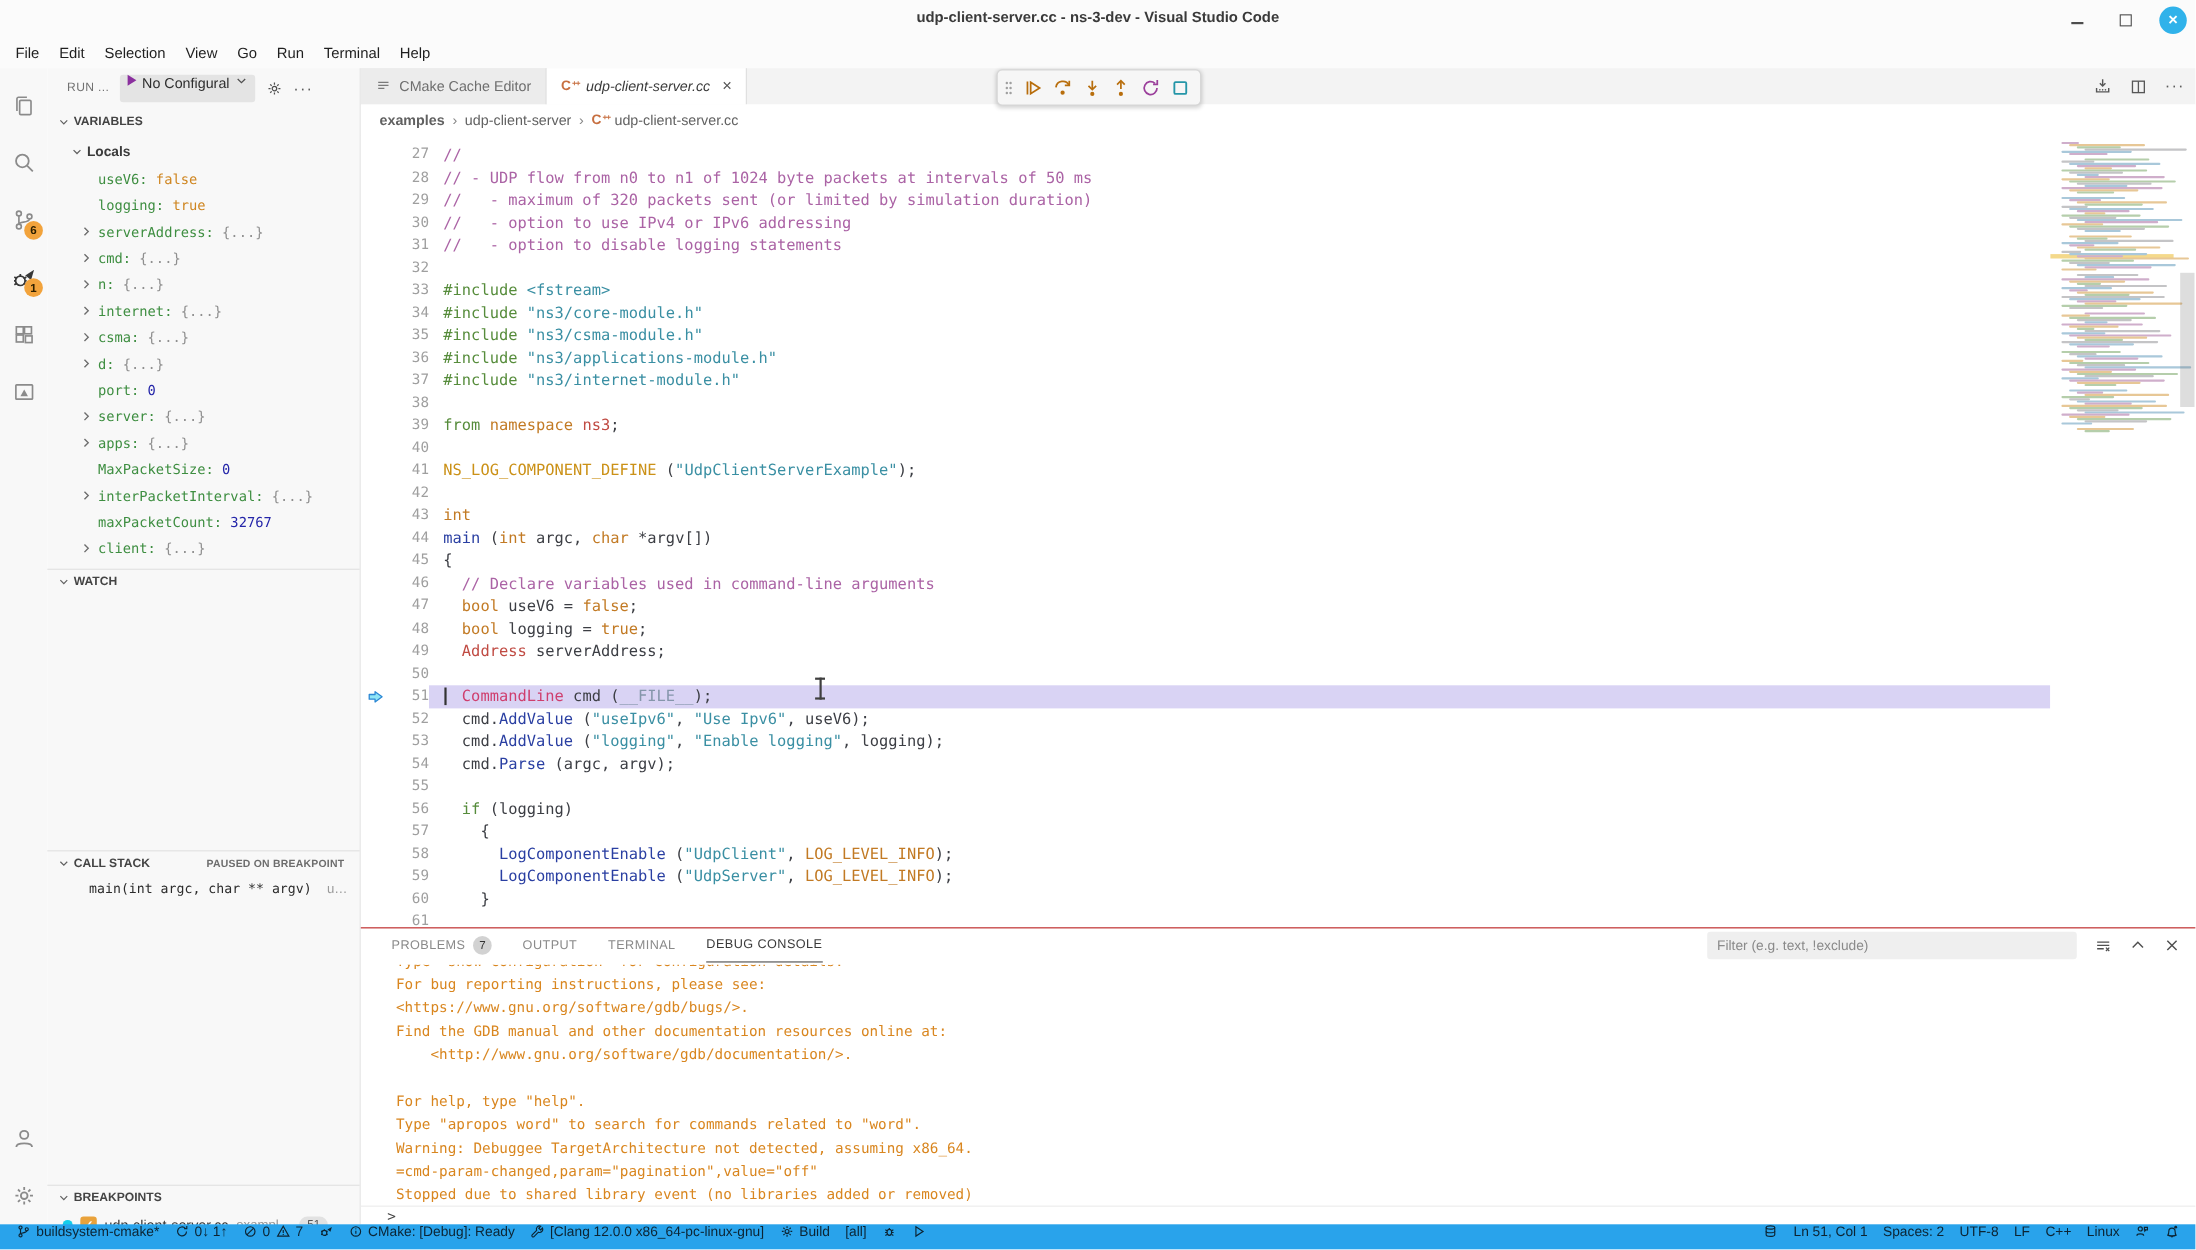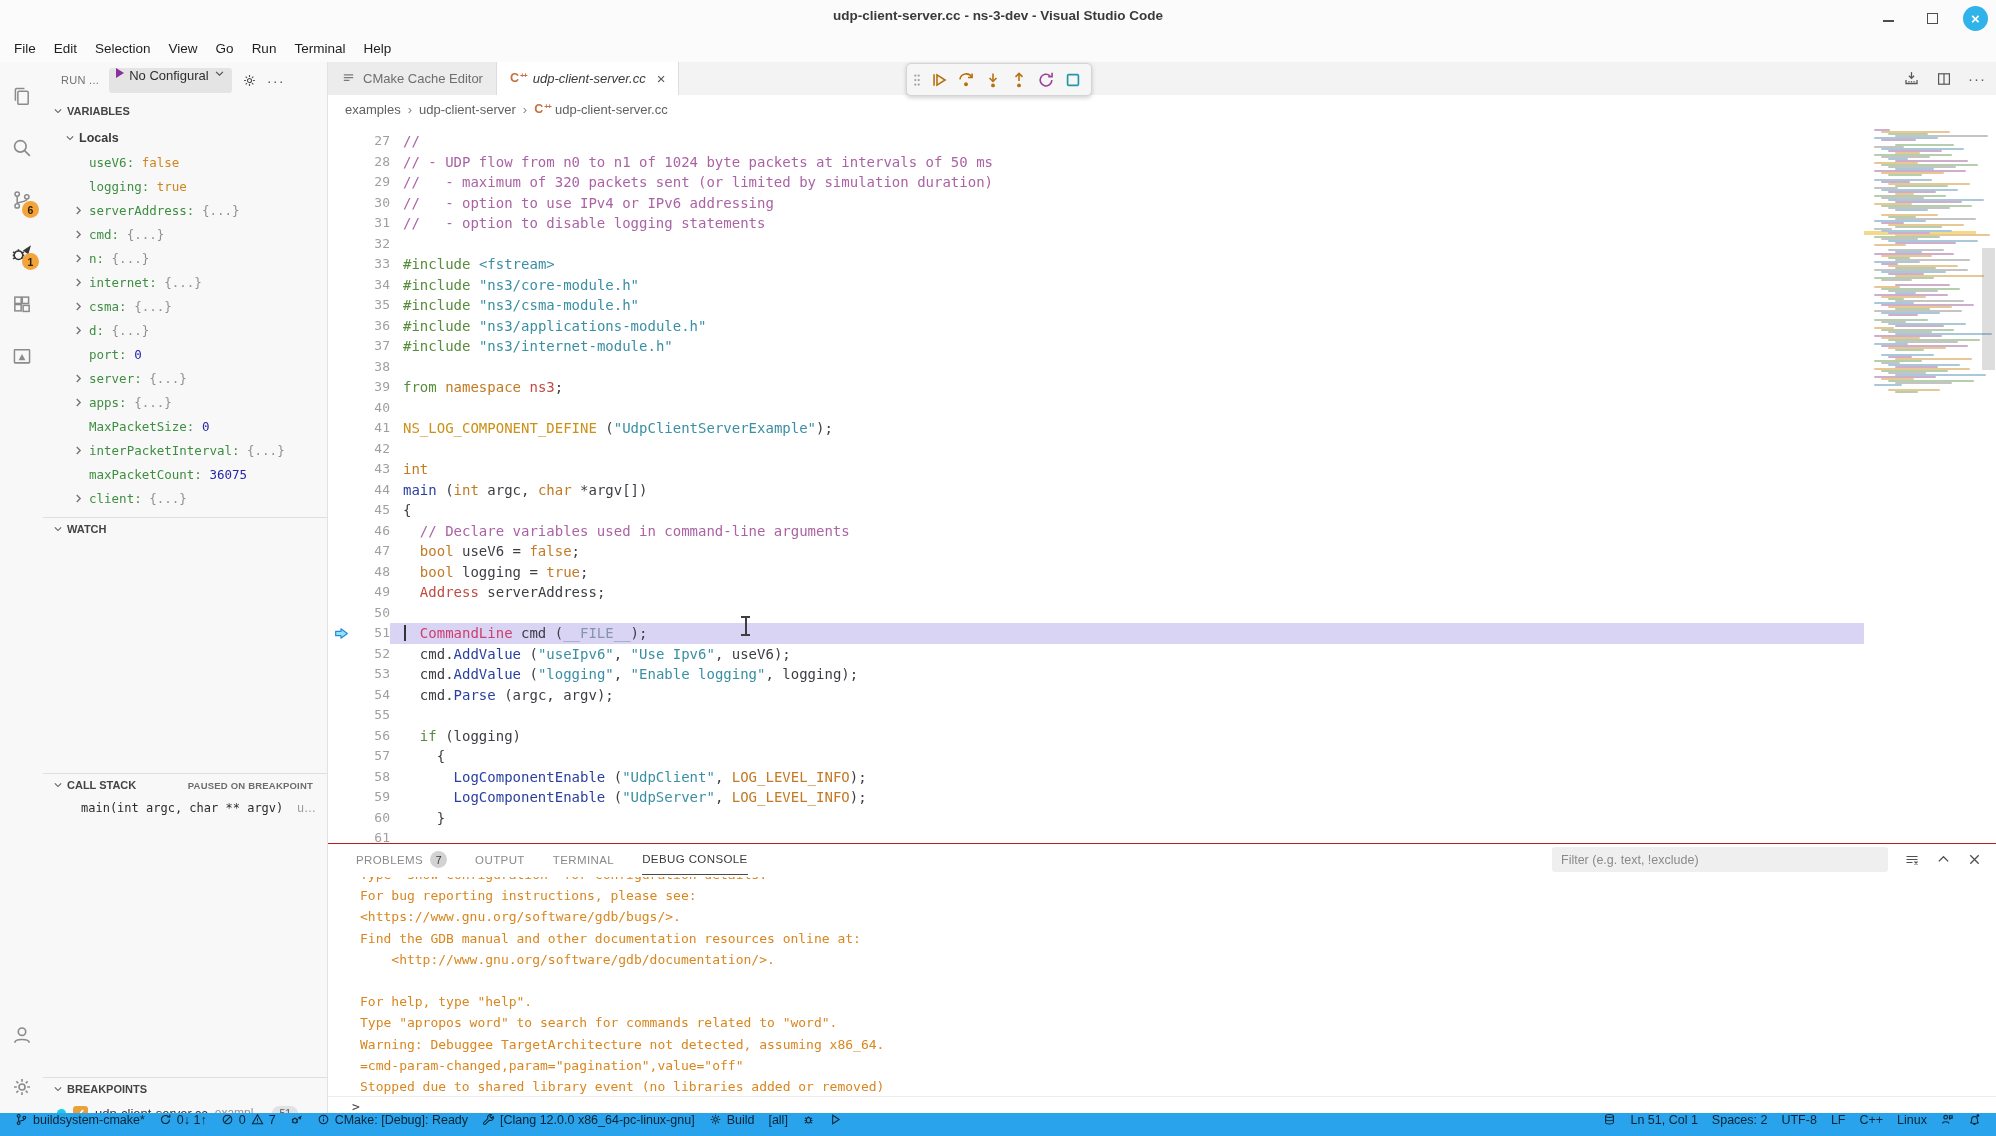--- a/index.html
+++ b/index.html
@@ -301,21 +301,21 @@
         <div class="var-row expandable"><span class="var-chev" style="display: inline-flex; align-items: center;"><svg width="11" height="11" viewBox="0 0 16 16" fill="none" stroke="currentColor" stroke-width="1.8">
               <path d="M5.5 3l5 5-5 5"></path>
             </svg></span><span class="v-name">server:</span><span class="v-obj"> {...}</span></div>
         <div class="var-row expandable"><span class="var-chev" style="display: inline-flex; align-items: center;"><svg width="11" height="11" viewBox="0 0 16 16" fill="none" stroke="currentColor" stroke-width="1.8">
               <path d="M5.5 3l5 5-5 5"></path>
             </svg></span><span class="v-name">apps:</span><span class="v-obj"> {...}</span></div>
         <div class="var-row"><span class="v-name">MaxPacketSize:</span><span class="v-num"> 0</span></div>
         <div class="var-row expandable"><span class="var-chev" style="display: inline-flex; align-items: center;"><svg width="11" height="11" viewBox="0 0 16 16" fill="none" stroke="currentColor" stroke-width="1.8">
               <path d="M5.5 3l5 5-5 5"></path>
             </svg></span><span class="v-name">interPacketInterval:</span><span class="v-obj"> {...}</span></div>
-        <div class="var-row"><span class="v-name">maxPacketCount:</span><span class="v-num"> 36075</span></div>
+        <div class="var-row"><span class="v-name">maxPacketCount:</span><span class="v-num"> 32767</span></div>
         <div class="var-row expandable"><span class="var-chev" style="display: inline-flex; align-items: center;"><svg width="11" height="11" viewBox="0 0 16 16" fill="none" stroke="currentColor" stroke-width="1.8">
               <path d="M5.5 3l5 5-5 5"></path>
             </svg></span><span class="v-name">client:</span><span class="v-obj"> {...}</span></div>
       </div>
   </div>
 
   <div class="sec sec-border" style="top:455px;">
     <div class="sec-hdr">
       <span class="chev">
           <svg width="10" height="10" viewBox="0 0 16 16" fill="none" stroke="currentColor" stroke-width="1.8">
@@ -392,21 +392,21 @@
   <span>
       <svg width="16" height="16" viewBox="0 0 16 16" fill="none" stroke="currentColor" stroke-width="1.2">
         <rect x="2.6" y="2.8" width="10.8" height="10.4"></rect>
         <path d="M8 2.8v10.4"></path>
       </svg>
     </span>
   <span class="more-dots" style="margin-left:0">···</span>
 </div>
 
 <div class="breadcrumbs" id="breadcrumbs">
-    <span class="crumb" style="display: inline-flex; gap: 5px;">
+    <span class="crumb" style="display: inline-flex; gap: 5px; font-weight: bold;">
       <span>examples</span>
     </span>
     <span class="crumb-sep">›</span>
     <span class="crumb" style="display: inline-flex; align-items: center; gap: 5px;">
       <span>udp-client-server</span>
     </span>
     <span class="crumb-sep">›</span>
     <span class="crumb" style="display: inline-flex; align-items: center; gap: 5px;">
       <span style="display: inline-flex; align-items: center;">
         <span class="cppic">C<i>++</i></span>

